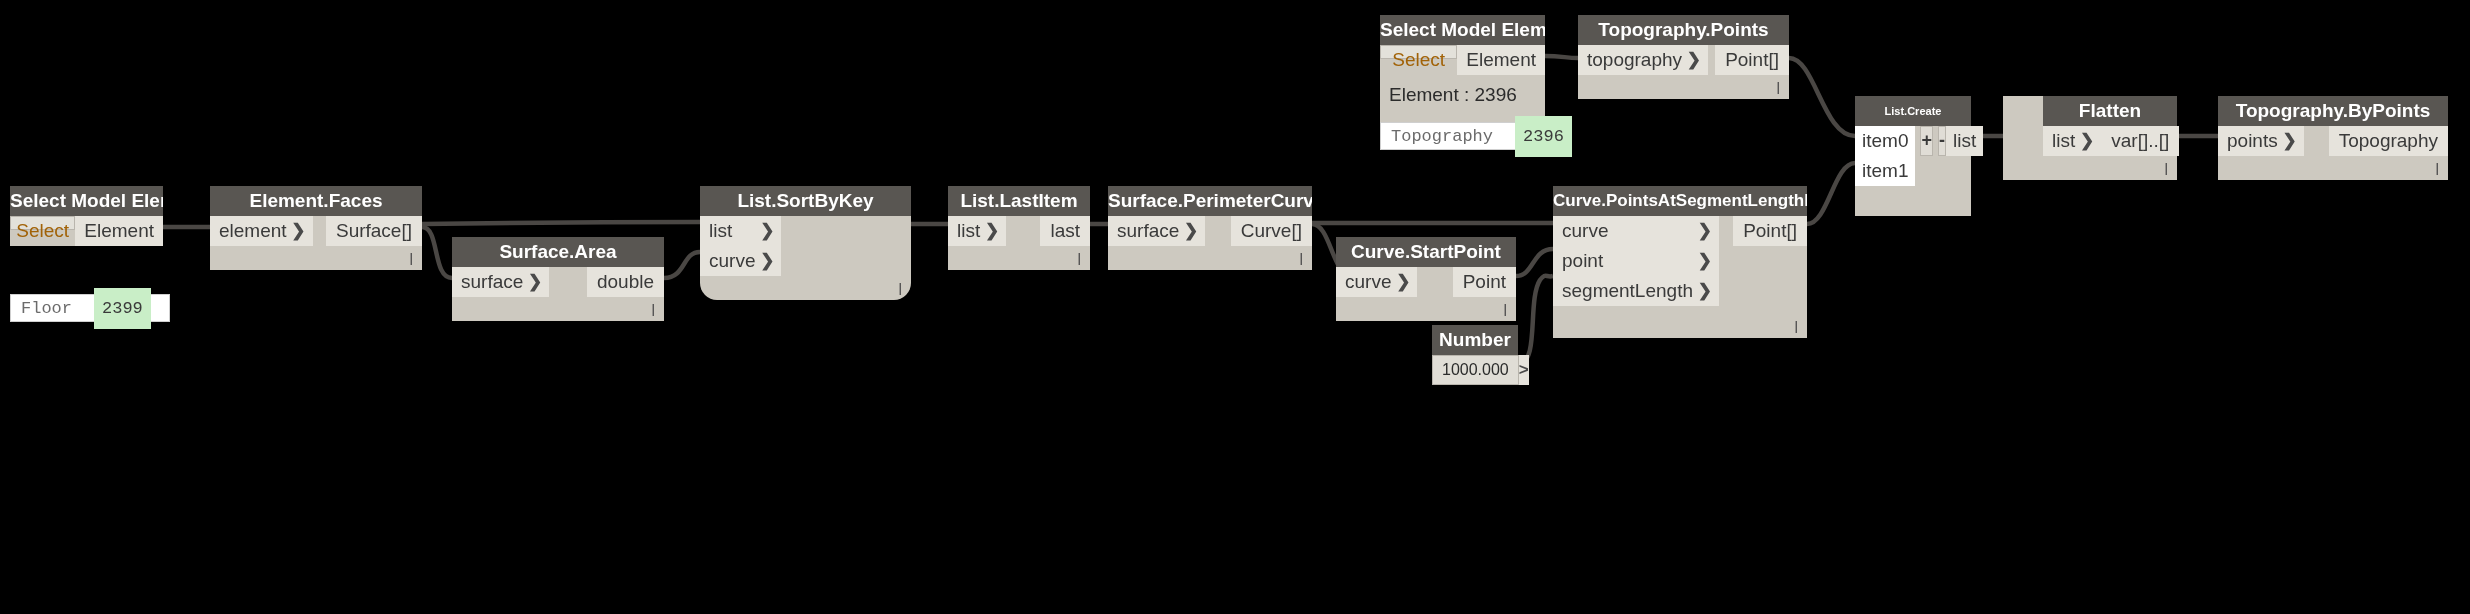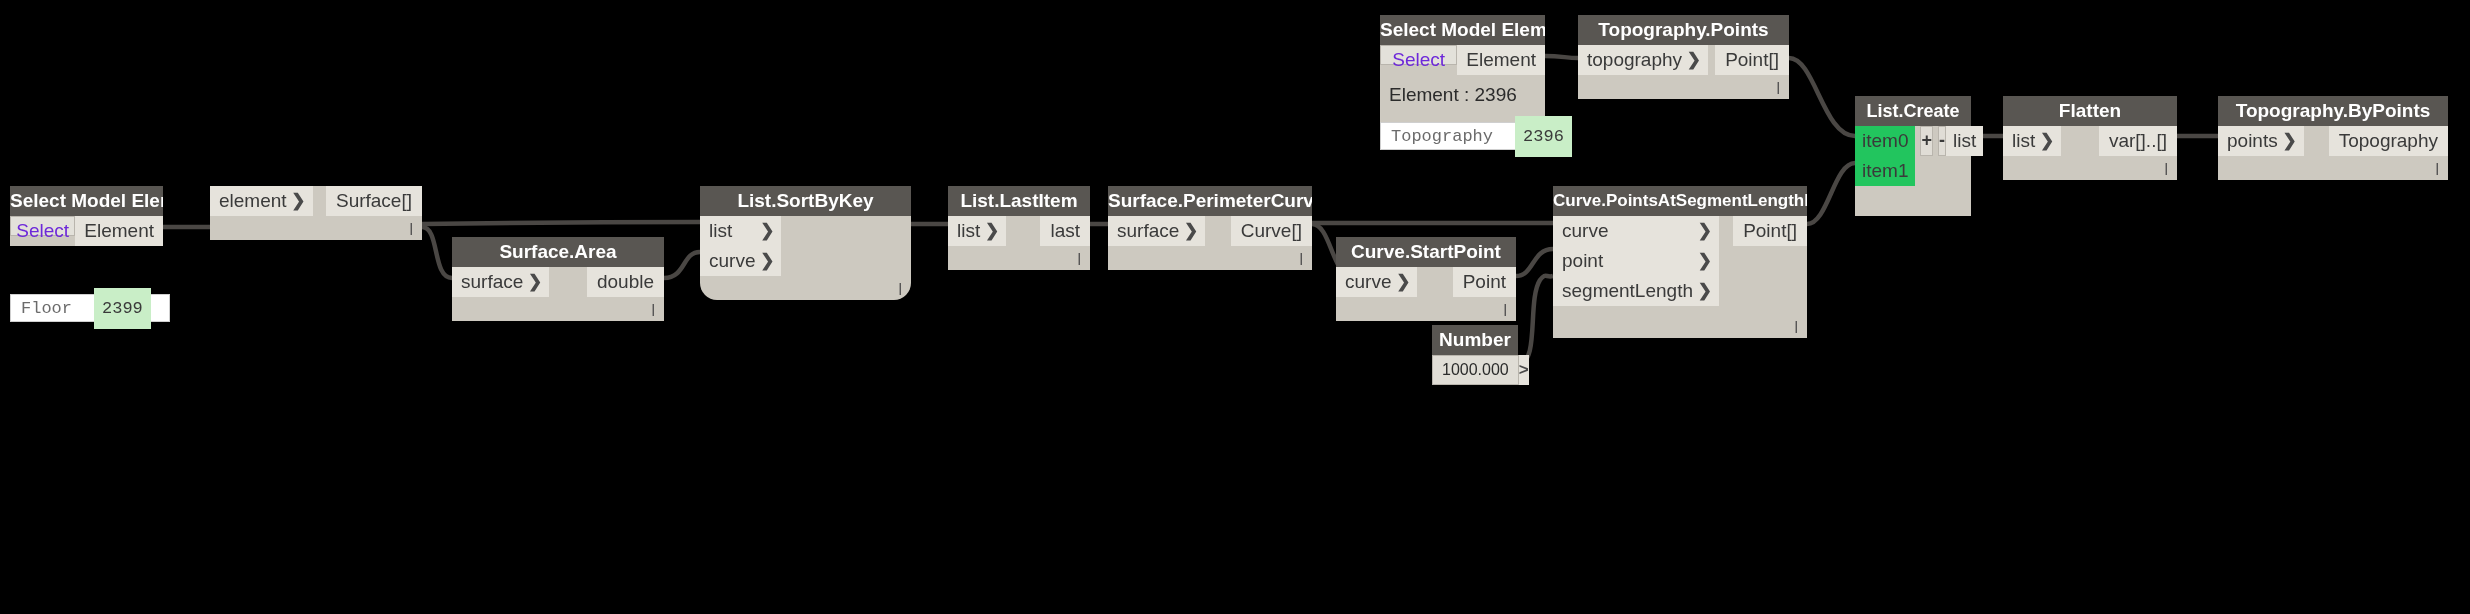--- a/index.html
+++ b/index.html
@@ -64,23 +64,23 @@
     position:absolute;right:9px;bottom:3px;
     font-size:16px;color:#555;line-height:14px;
   }
 
   
   .sel-row{display:flex;height:30px;}
   .sel-btn{
     background:#e3e1da;
     border:1px solid #b9b5ad;
     box-sizing:border-box;
-    height:20px;line-height:28px;
+    height:14px;line-height:28px;
     text-align:center;
-    font-size:19px;color:#6d28d9;
+    font-size:19px;color:#a16207;
     flex:1 1 auto;
   }
   .sel-out{
     background:#e6e3dc;
     height:30px;line-height:30px;
     padding:0 9px;font-size:19px;color:#3a3a3a;
     white-space:nowrap;
   }
   .sel-val{
     padding:9px 0 0 9px;font-size:19px;color:#2b2b2b;
@@ -99,21 +99,21 @@
   }
   .preview-bubble .val{
     background:#c9eec7;color:#3a3a3a;
     padding:11px 8px;margin-left:22px;
     font-family:"Liberation Mono", monospace;
   }
 
   
   .lc-row{display:flex;height:30px;align-items:stretch;}
   .lc-item{
-    background:#22c55e;height:30px;line-height:30px;
+    background:#ffffff;height:30px;line-height:30px;
     padding:0 10px;font-size:19px;color:#3a3a3a;white-space:nowrap;
   }
   .lc-btn{
     background:#e0ddd6;border:1px solid #b9b5ad;box-sizing:border-box;
     height:30px;line-height:27px;width:26px;text-align:center;
     font-size:18px;font-weight:bold;color:#3a3a3a;margin-left:5px;
   }
   .lc-out{
     background:#e6e3dc;height:30px;line-height:30px;
     padding:0 10px;font-size:19px;color:#3a3a3a;white-space:nowrap;
@@ -179,20 +179,21 @@
         <div class="sel-out">Element</div>
       </div>
     </div>
   </div>
   <div class="preview-bubble" style="left:10px;top:294px;width:160px;text-align:center;">
     <span>Floor</span>
     <span class="val">2399</span>
   </div>
 
   <div class="node" style="left:210px;top:186px;width:212px;">
+    <div class="title">Element.Faces</div>
     <div class="body">
       <div class="ports">
         <div class="in-col">
           <div class="port in">
             <span>element</span>
             <span class="chev">❯</span>
           </div>
         </div>
         <div class="out-col">
           <div class="port out">Surface[]</div>
@@ -372,36 +373,36 @@
           <div class="port out">Point[]</div>
         </div>
       </div>
       <div class="foot">
         <span class="lacing">l</span>
       </div>
     </div>
   </div>
 
   <div class="node" style="left:1855px;top:96px;width:116px;">
-    <div class="title" style="font-size:18px;">List.Create</div>
+    <div class="title" style="font-size:11px;">List.Create</div>
     <div class="body">
       <div class="lc-row">
         <div class="lc-item" style="padding:0 7px;">item0</div>
         <div class="lc-btn">+</div>
         <div class="lc-btn">-</div>
         <div class="lc-out" style="padding:0 7px;">list</div>
       </div>
       <div class="lc-row">
         <div class="lc-item" style="padding:0 7px;">item1</div>
       </div>
       <div class="foot" style="height:30px;"></div>
     </div>
   </div>
 
-  <div class="node" style="left:2003px;top:96px;width:174px;">
+  <div class="node" style="left:2003px;top:96px;width:174px;padding-left:40px;">
     <div class="title">Flatten</div>
     <div class="body">
       <div class="ports">
         <div class="in-col">
           <div class="port in">
             <span>list</span>
             <span class="chev">❯</span>
           </div>
         </div>
         <div class="out-col">

